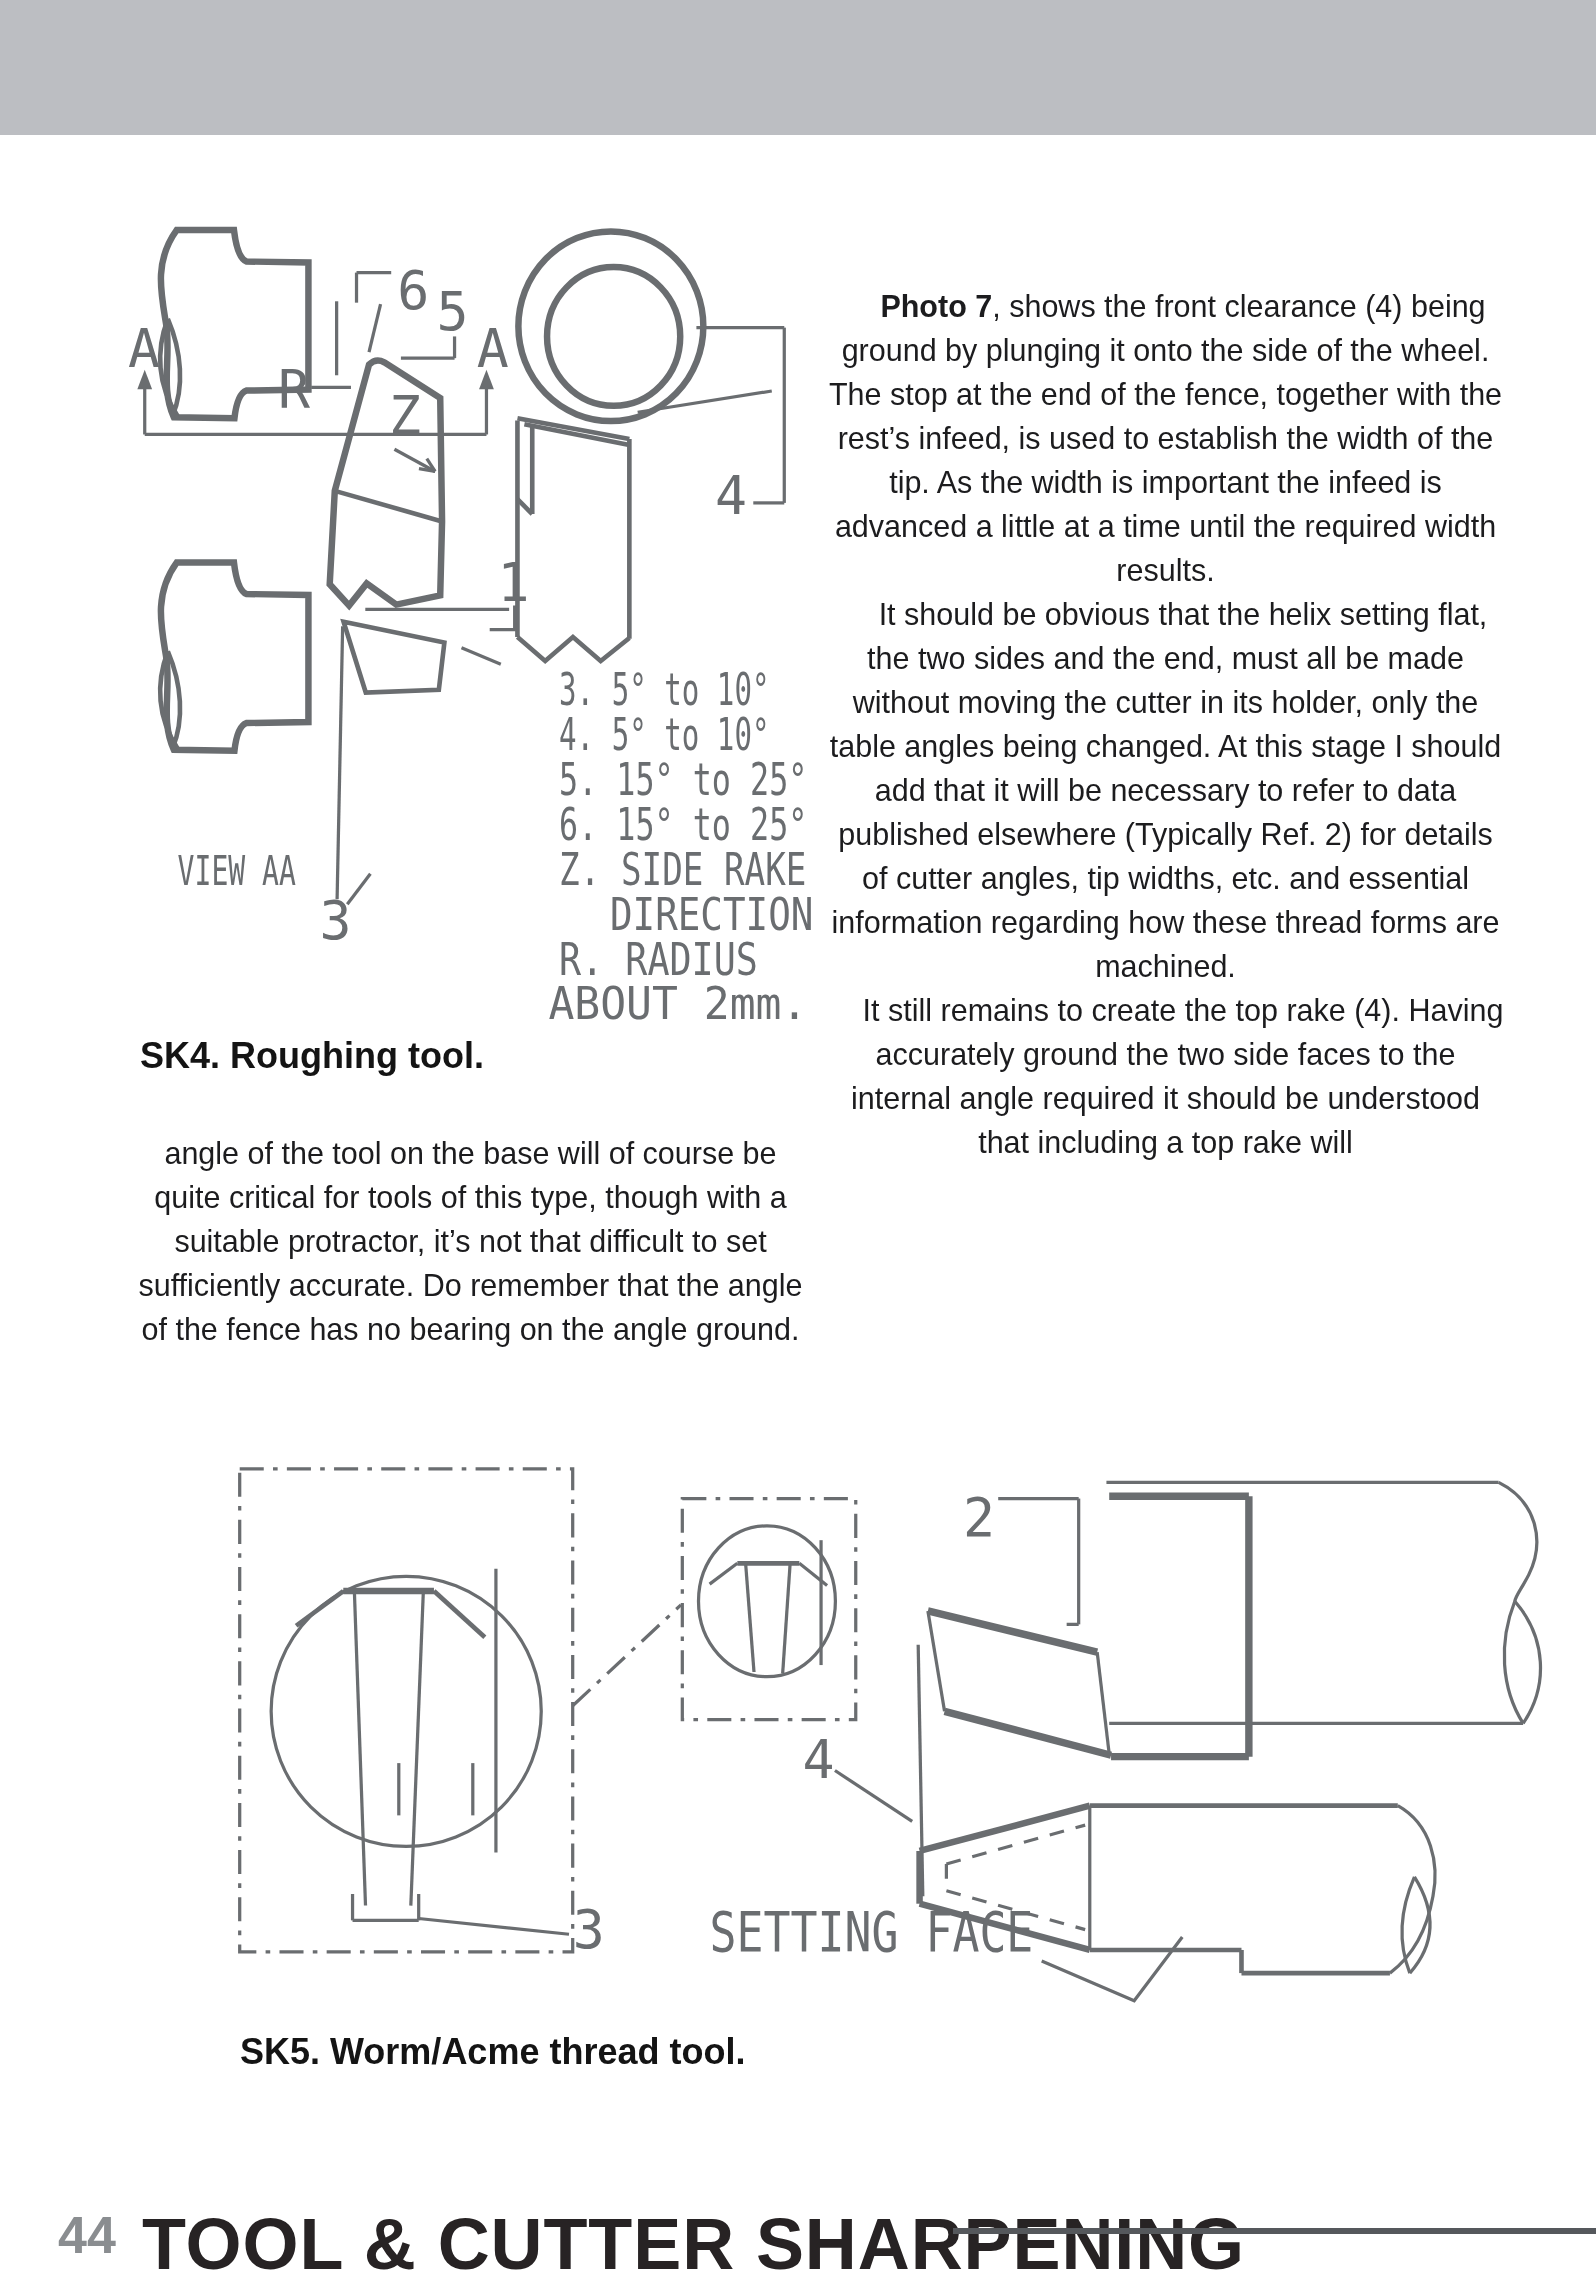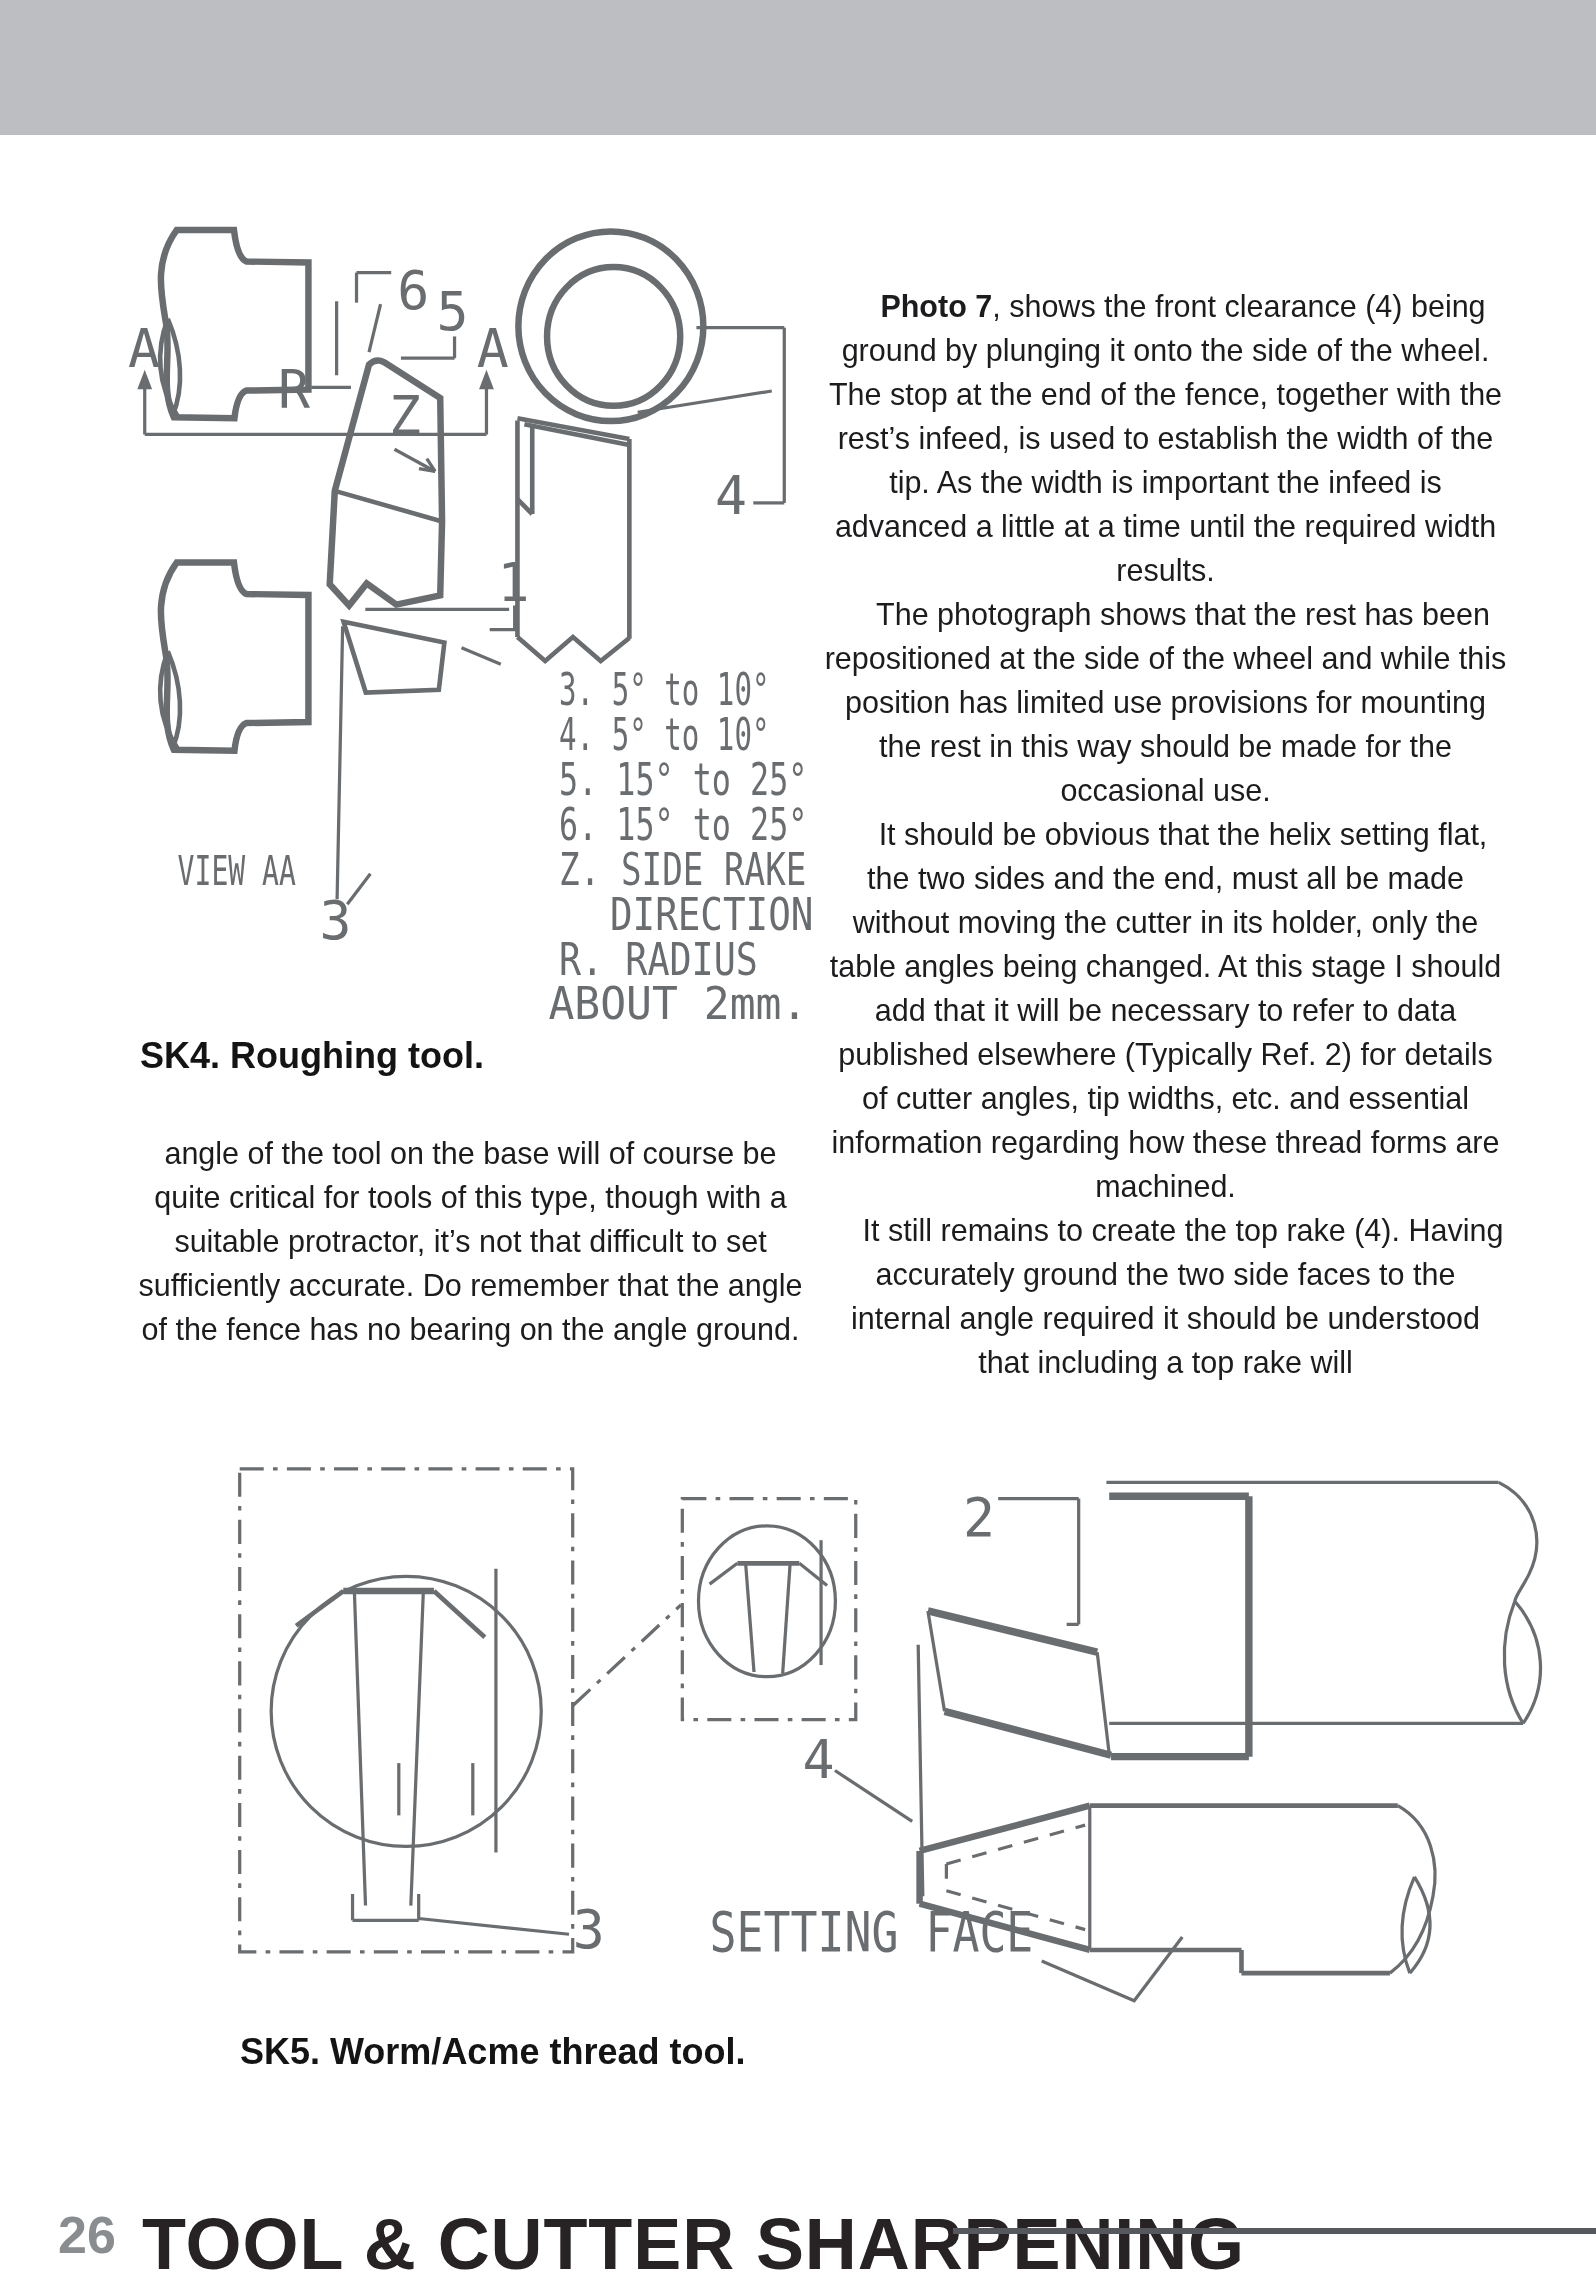--- a/index.html
+++ b/index.html
@@ -125,21 +125,20 @@
     <text class="dlabel" x="1318" y="2011" textLength="440" lengthAdjust="spacingAndGlyphs">DIRECTION</text>
     <text class="dlabel" x="1208" y="2108" textLength="430" lengthAdjust="spacingAndGlyphs">R.  RADIUS</text>
     <text class="dlabel" x="1185" y="2205" textLength="560" lengthAdjust="spacingAndGlyphs">ABOUT 2mm.</text>
   </g>
 </svg>
 
 <div id="sk4-caption" class="abs caption">SK4. Roughing tool.</div>
 
 <div id="right-col" class="abs col">
   <p class="ind"><b>Photo 7</b><span>, shows the front clearance (4) being ground by plunging it onto the side of the wheel. The stop at the end of the fence, together with the rest’s infeed, is used to establish the width of the tip. As the width is important the infeed is advanced a little at a time until the required width results.</span></p>
-  <p class="ind">The photograph shows that the rest has been repositioned at the side of the wheel and while this position has limited use provisions for mounting the rest in this way should be made for the occasional use.</p>
   <p class="ind">It should be obvious that the helix setting flat, the two sides and the end, must all be made without moving the cutter in its holder, only the table angles being changed. At this stage I should add that it will be necessary to refer to data published elsewhere (Typically Ref. 2) for details of cutter angles, tip widths, etc. and essential information regarding how these thread forms are machined.</p>
   <p class="ind">It still remains to create the top rake (4). Having accurately ground the two side faces to the internal angle required it should be understood that including a top rake will</p>
 </div>
 
 <div id="left-col" class="abs col">
   <p>angle of the tool on the base will of course be quite critical for tools of this type, though with a suitable protractor, it’s not that difficult to set sufficiently accurate. Do remember that the angle of the fence has no bearing on the angle ground.</p>
 </div>
 
 <svg id="sk5-figure" style="left:199px;top:1443px;" width="1258" height="569" viewBox="430 3120 2720 1230">
 
@@ -217,16 +216,16 @@
     <path class="sw7" d="M 3058 4058 C 3022 4140 3026 4210 3048 4266"></path>
   </g>
   <g>
     <polyline class="sw7" points="2252,4240 2452,4326 2556,4188"></polyline>
   </g>
   <text class="dlabel" x="1534" y="4218" font-size="120" textLength="700" lengthAdjust="spacingAndGlyphs">SETTING FACE</text>
 </svg>
 
 <div id="sk5-caption" class="abs caption">SK5. Worm/Acme thread tool.</div>
 
-<div id="footer-num" class="abs">26</div>
+<div id="footer-num" class="abs">44</div>
 <div id="footer-title" class="abs">TOOL &amp; CUTTER SHARPENING</div>
 <div id="footer-rule" class="abs"></div>
 
 
 </body></html>

